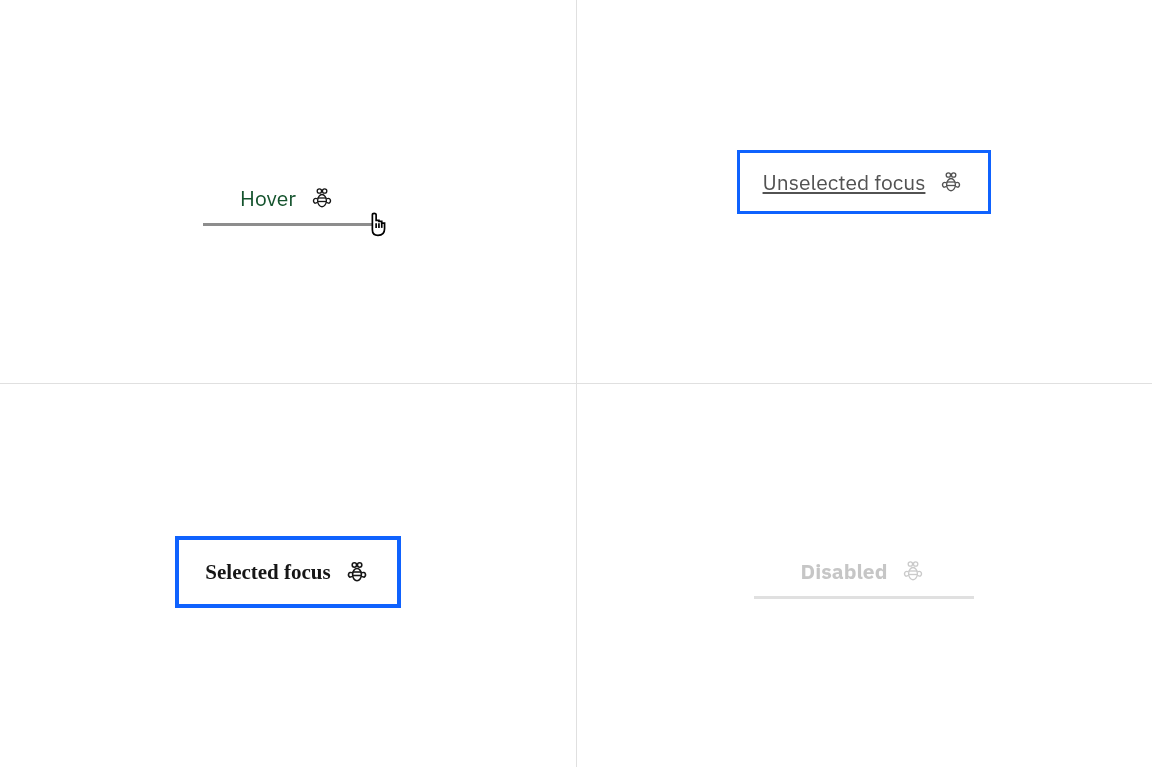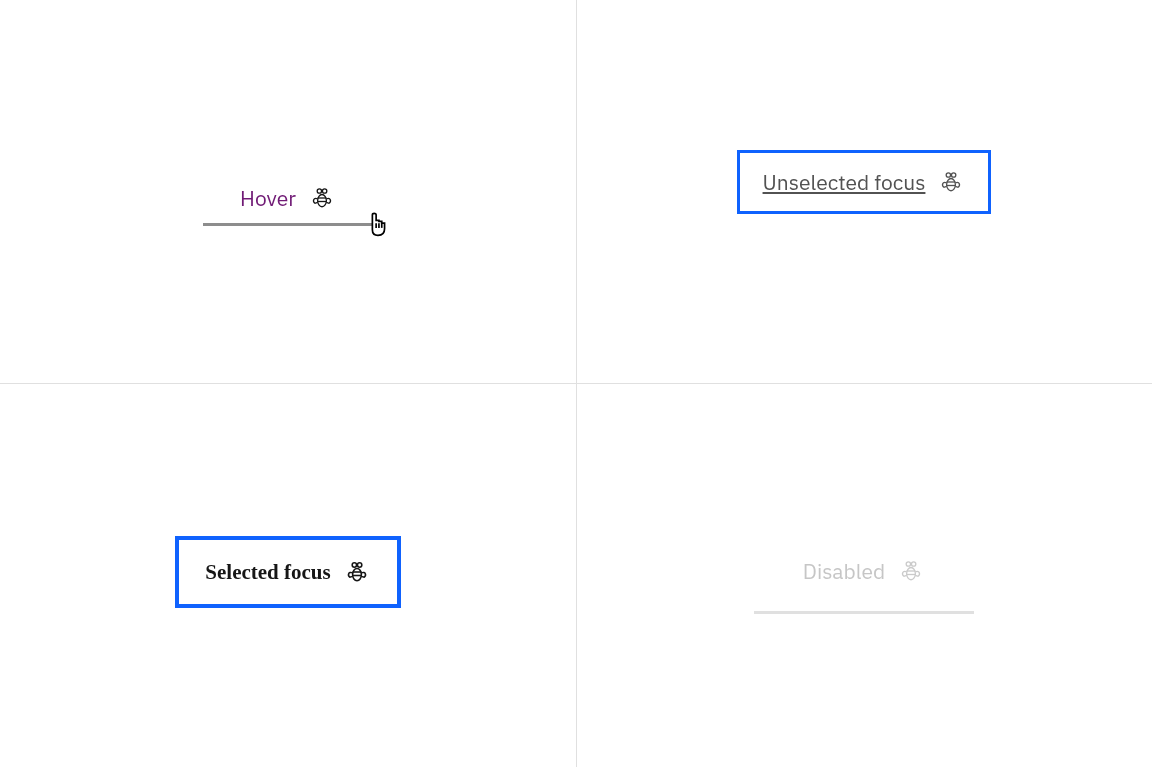--- a/index.html
+++ b/index.html
@@ -52,21 +52,21 @@
     .tab-item {
       display: inline-flex;
       align-items: center;
       gap: 12px;
       padding: 14px 20px;
       font-size: 21px;
       position: relative;
     }
     
     .tab-hover {
-      color: #701a75;
+      color: #14532d;
       font-weight: 400;
       border-bottom: 3px solid #8d8d8d;
       padding-bottom: 11px;
       padding-left: 0;
       padding-right: 0;
       width: 170px;
       justify-content: center;
     }
     
     .tab-unselected-focus {
@@ -82,23 +82,23 @@
       color: #161616;
       font-weight: 600;
       outline: 4px solid #0f62fe;
       outline-offset: -4px;
       padding: 22px 30px;
       font-family: Liberation Serif, serif;
     }
     
     .tab-disabled {
       color: #c6c6c6;
-      font-weight: 400;
+      font-weight: 700;
       border-bottom: 3px solid #e0e0e0;
-      padding-bottom: 26px;
+      padding-bottom: 11px;
       padding-left: 0;
       padding-right: 0;
       width: 220px;
       justify-content: center;
     }
     
     .bee-icon {
       width: 28px;
       height: 28px;
       flex-shrink: 0;

